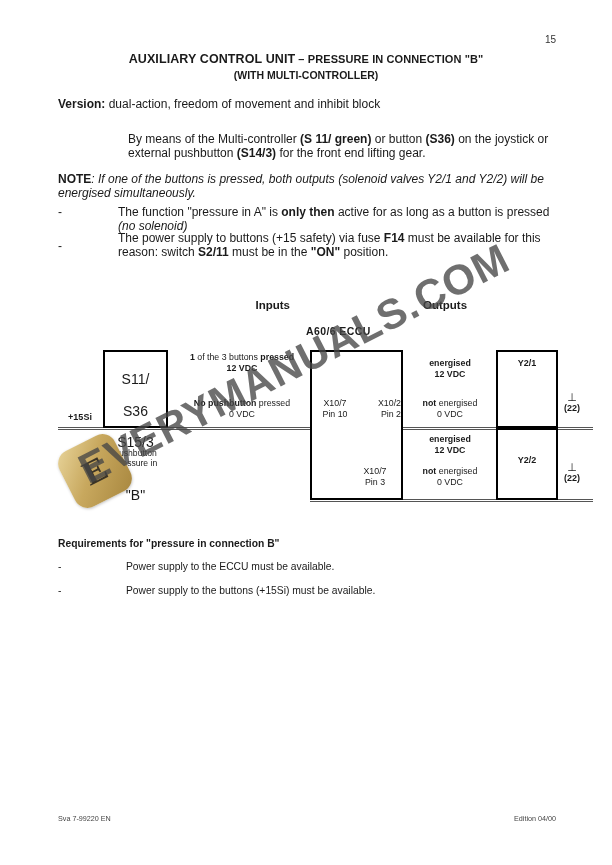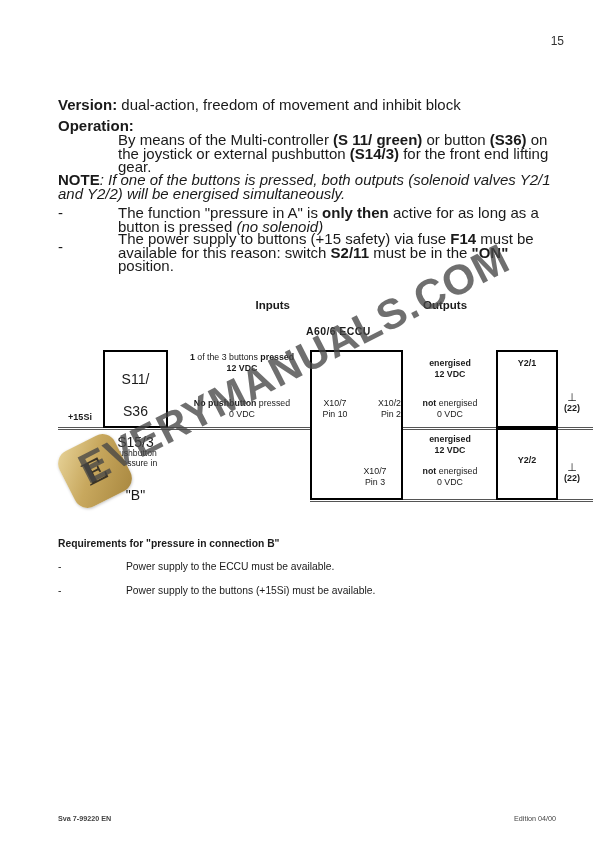--- a/index.html
+++ b/index.html
@@ -19,22 +19,22 @@
     position: absolute;
     inset: 0;
     width: 612px;
     height: 865px;
   }
 
   
   .page-number {
     position: absolute;
     top: 34px;
-    right: 48px;
-    font-size: 12px;
+    right: 56px;
+    font-size: 10px;
     color: #333;
   }
 
   
   .title-block {
     position: absolute;
     top: 52px;
     left: 0;
     width: 612px;
     text-align: center;
@@ -51,26 +51,26 @@
     font-size: 10.5px;
     font-weight: bold;
     margin-top: 3px;
   }
 
   
   .body-text {
     position: absolute;
     left: 58px;
     width: 500px;
-    font-size: 15px;
+    font-size: 12px;
     line-height: 13.5px;
   }
   .row-version { top: 98px; }
   .row-operation-label { top: 119px; }
-  .row-operation-body { top: 133px; left: 118px; width: 440px; }
+  .row-operation-body { top: 133px; left: 128px; width: 440px; }
   .row-note { top: 173px; width: 498px; }
   .row-b1-dash { top: 206px; left: 58px; width: 14px; }
   .row-b1 { top: 206px; left: 118px; width: 442px; }
   .row-b2-dash { top: 240px; left: 58px; width: 14px; }
   .row-b2 { top: 232px; left: 118px; width: 442px; }
 
   b { font-weight: bold; }
   i { font-style: italic; }
 
   
@@ -243,42 +243,44 @@
   .req-1-d, .req-1 { top: 561px; }
   .req-2-d, .req-2 { top: 585px; }
 
   
   .footer-left {
     position: absolute;
     left: 58px;
     bottom: 42px;
     font-size: 7.2px;
     color: #444;
-    font-weight: bold;
   }
   .footer-right {
     position: absolute;
     right: 56px;
     bottom: 42px;
     font-size: 7.2px;
     color: #444;
     margin-left: 15px;
   }
 </style>
 </head>
 <body>
 
 <div class="page">
 
   <div class="page-number">15</div>
 
+  <div class="title-block">
+    <div class="title-line1"><span>AUXILIARY CONTROL UNIT</span><span class="small"> – </span><span class="small">PRESSURE IN CONNECTION "B"</span></div>
+    <div class="title-line2">(WITH MULTI-CONTROLLER)</div>
+  </div>
 
   <div class="body-text row-version"><b>Version:</b><span> dual-action, freedom of movement and inhibit block</span></div>
 
-  <div class="body-text row-operation-label"><b>Operation:</b></div>
 
   <div class="body-text row-operation-body"><span>By means of the Multi-controller </span><b>(S 11/ green)</b><span> or button </span><b>(S36)</b><span> on the joystick or external pushbutton </span><b>(S14/3)</b><span> for the front end lifting gear.</span></div>
 
   <div class="body-text row-note"><b>NOTE</b><i>: If one of the buttons is pressed, both outputs (solenoid valves Y2/1 and Y2/2) will be energised simultaneously.</i></div>
 
   <div class="body-text row-b1-dash">-</div>
   <div class="body-text row-b1"><span>The function "pressure in A" is </span><b>only then</b><span> active for as long as a button is pressed </span><i>(no solenoid)</i></div>
 
   <div class="body-text row-b2-dash">-</div>
   <div class="body-text row-b2"><span>The power supply to buttons (+15 safety) via fuse </span><b>F14</b><span> must be available for this reason: switch </span><b>S2/11</b><span> must be in the </span><b>"ON"</b><span> position.</span></div>

